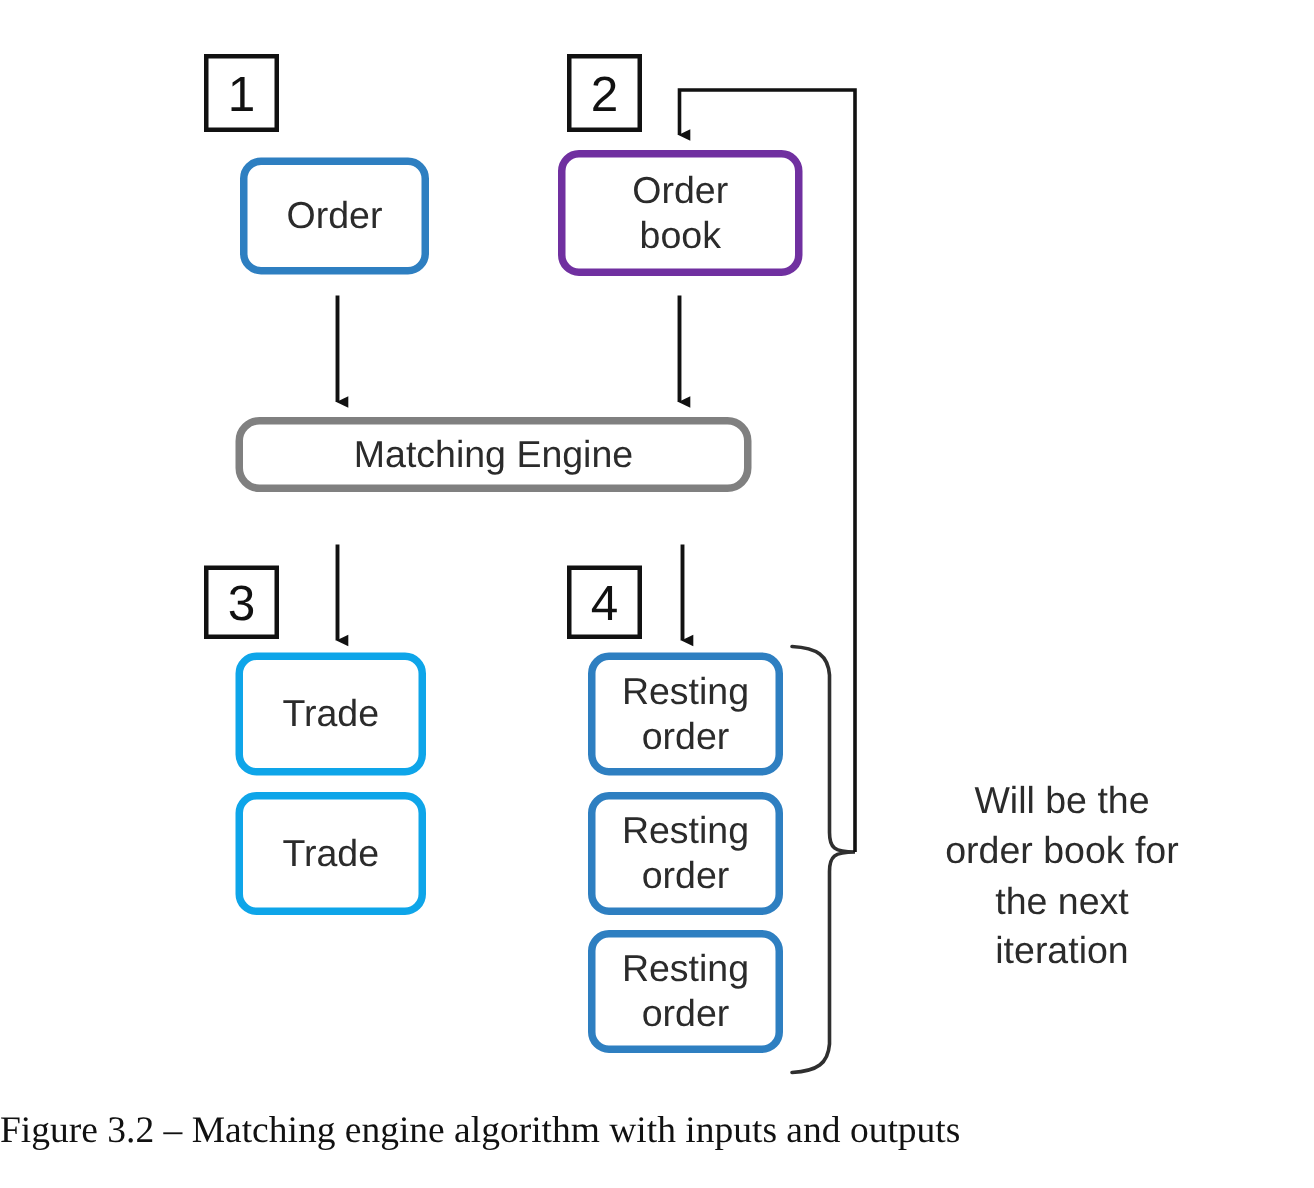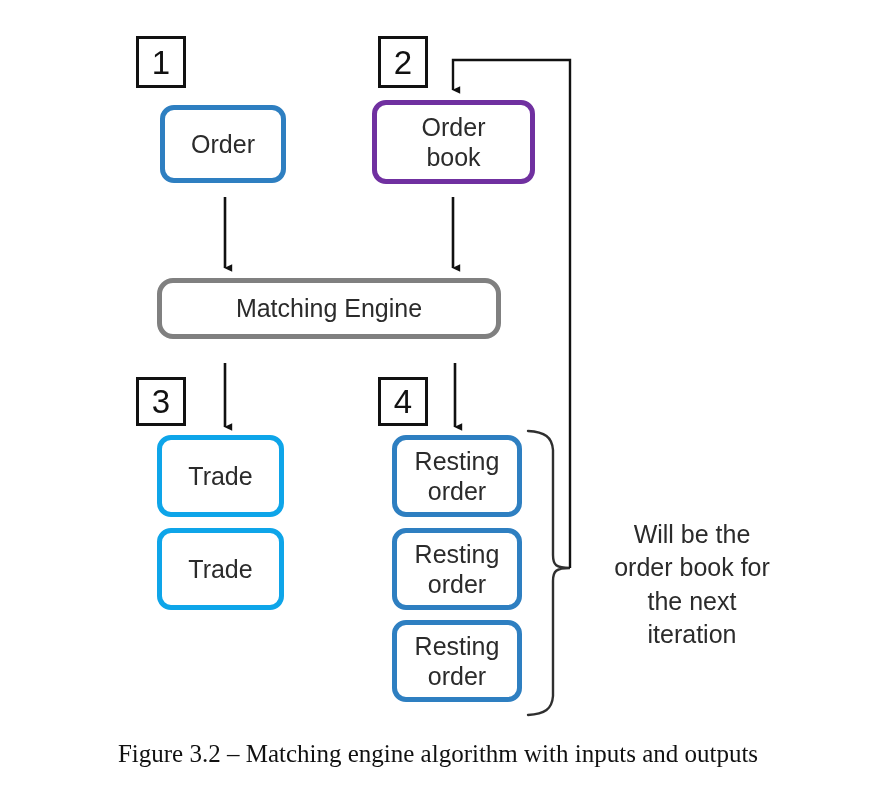--- a/index.html
+++ b/index.html
@@ -52,50 +52,50 @@
     color: #2b2b2b;
     white-space: pre-line;
   }
   .node-blue   { border: 5px solid #2E7FC1; }
   .node-purple { border: 5px solid #7030A0; }
   .node-orange { border: 5px solid #0ea5e9; }
   .node-gray   { border: 5px solid #808080; }
 
   .node-order       { left: 160px; top: 105px;  width: 126px; height: 78px;  font-size: 25px; }
   .node-orderbook   { left: 372px; top: 100px;  width: 163px; height: 84px;  font-size: 25px; line-height: 1.22; }
-  .node-engine      { left: 157px; top: 278px;  width: 344px; height: 61px;  font-size: 25px; border-radius: 16px; }
+  .node-engine      { left: 157px; top: 278px;  width: 344px; height: 50px;  font-size: 25px; border-radius: 16px; }
   .node-trade-1     { left: 157px; top: 435px;  width: 127px; height: 82px;  font-size: 25px; }
   .node-trade-2     { left: 157px; top: 528px;  width: 127px; height: 82px;  font-size: 25px; }
   .node-resting-1   { left: 392px; top: 435px;  width: 130px; height: 82px;  font-size: 25px; line-height: 1.22; }
   .node-resting-2   { left: 392px; top: 528px;  width: 130px; height: 82px;  font-size: 25px; line-height: 1.22; }
   .node-resting-3   { left: 392px; top: 620px;  width: 130px; height: 82px;  font-size: 25px; line-height: 1.22; }
 
   .badge-1 { left: 136px; top: 36px;  width: 50px; height: 52px; }
   .badge-2 { left: 378px; top: 36px;  width: 50px; height: 52px; }
   .badge-3 { left: 136px; top: 377px; width: 50px; height: 49px; }
   .badge-4 { left: 378px; top: 377px; width: 50px; height: 49px; }
 
   #loop-note {
     position: absolute;
-    left: 592px;
+    left: 608px;
     top: 518px;
     width: 200px;
     text-align: center;
     font-family: "Liberation Sans", sans-serif;
     font-size: 25px;
     line-height: 1.33;
     color: #2b2b2b;
     white-space: pre-line;
   }
   #figure-caption {
     position: absolute;
     left: 0;
     top: 740px;
     width: 876px;
-    text-align: center;
+    text-align: left;
     font-family: "Liberation Serif", serif;
     font-size: 25px;
     color: #111111;
   }
 </style>
 </head>
 <body>
 
 <div id="figure-root">
 

